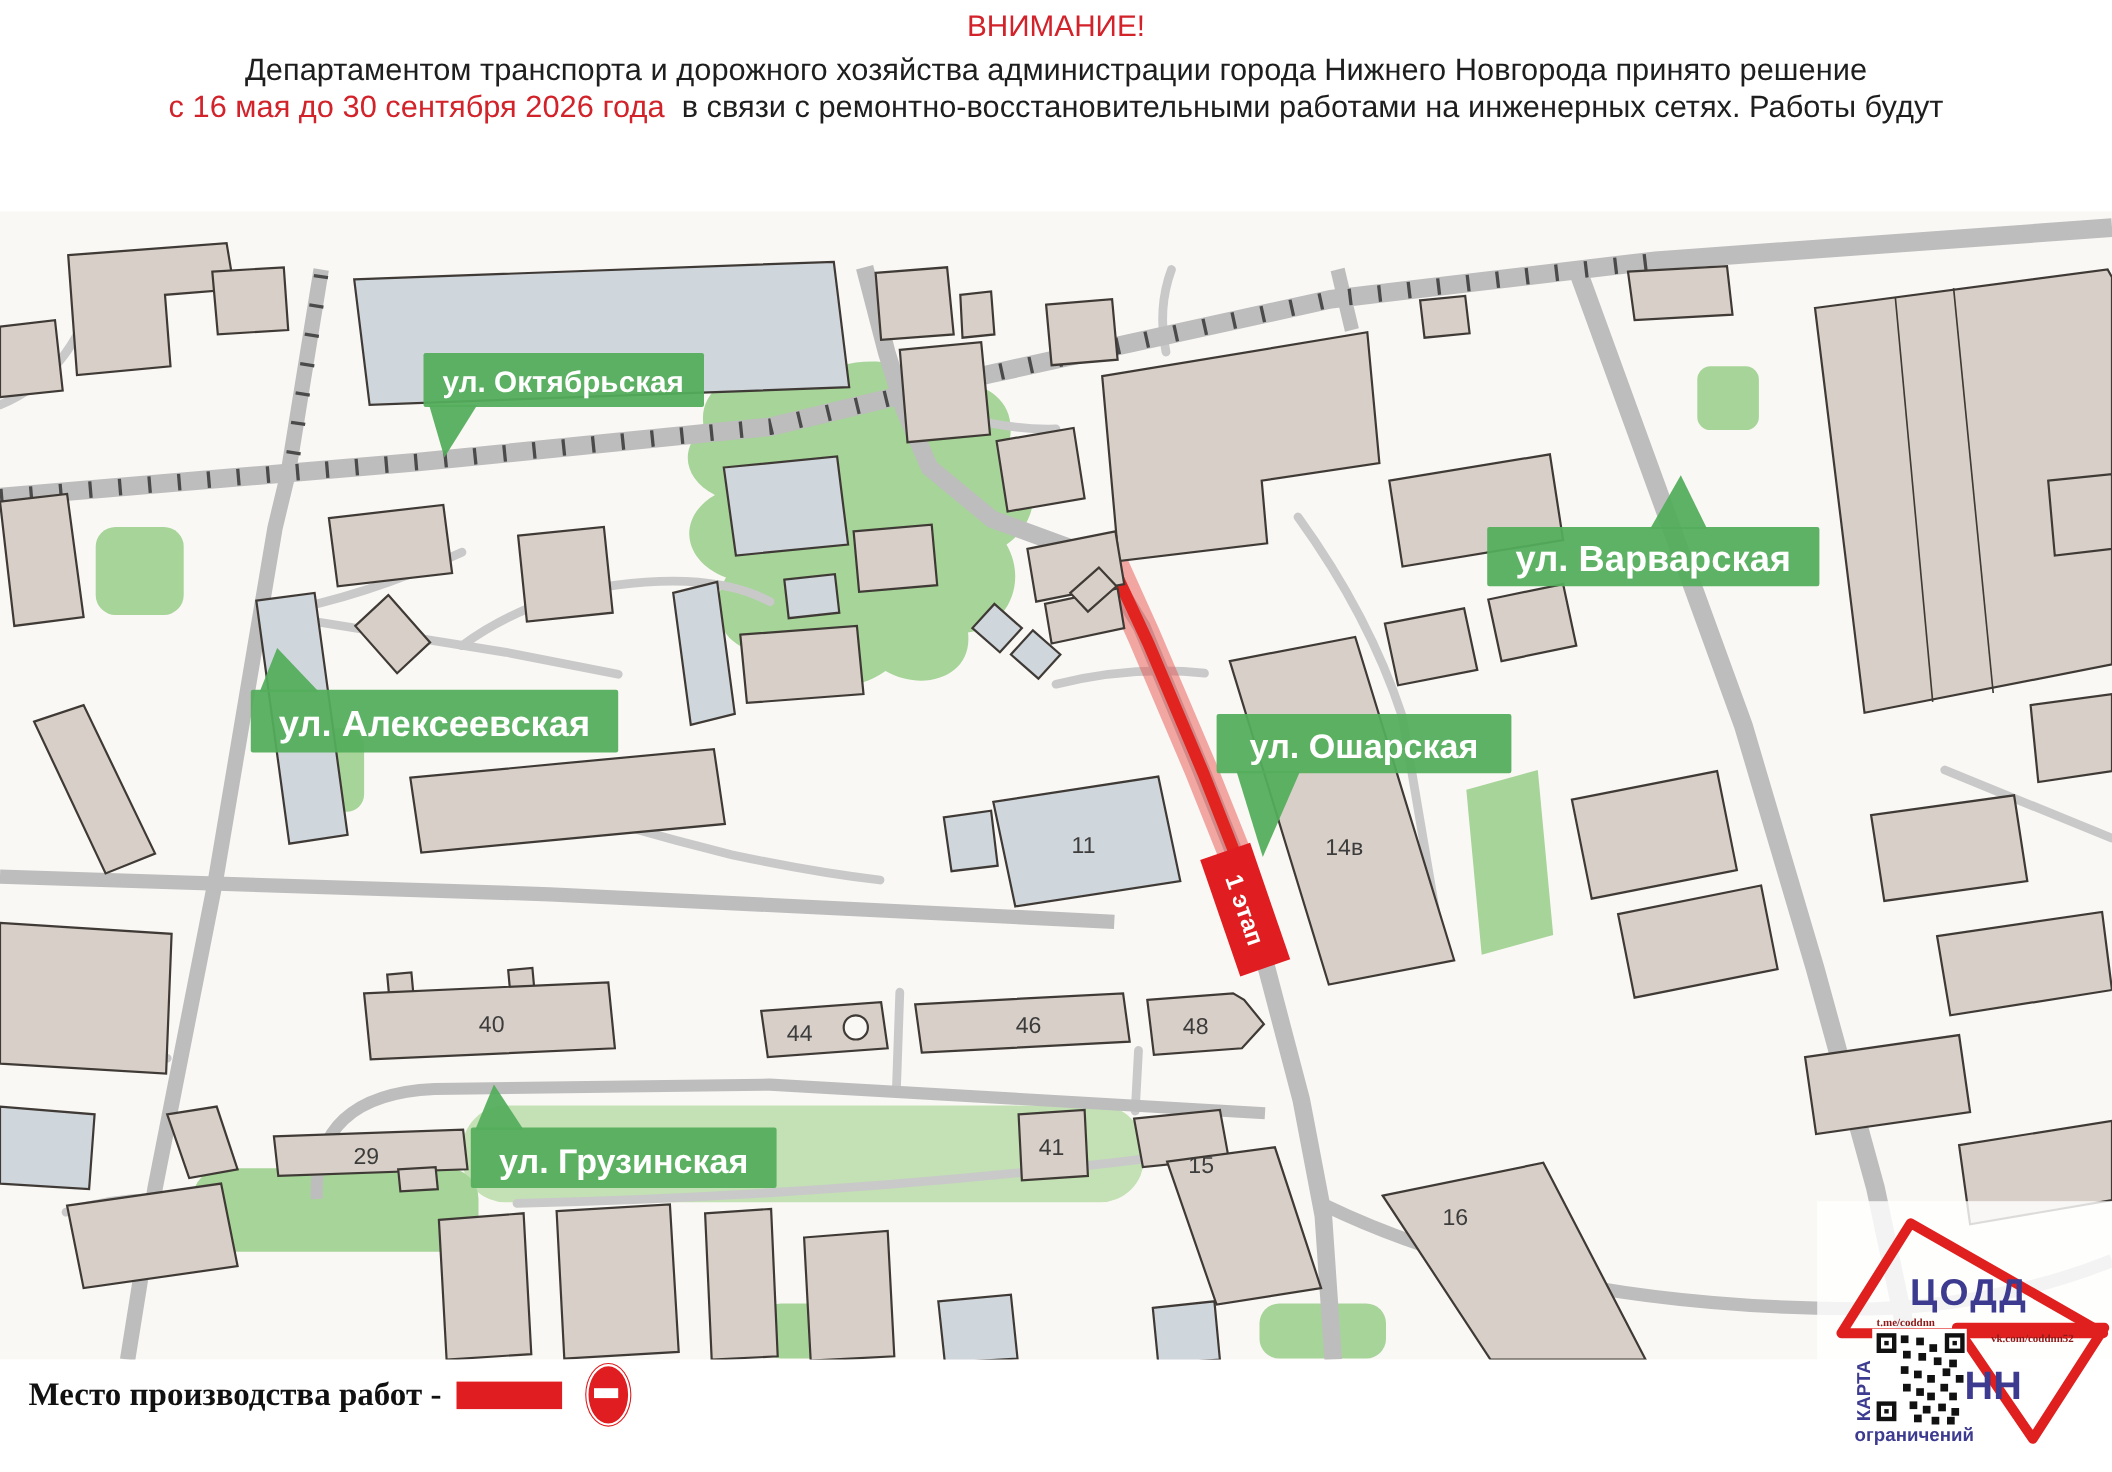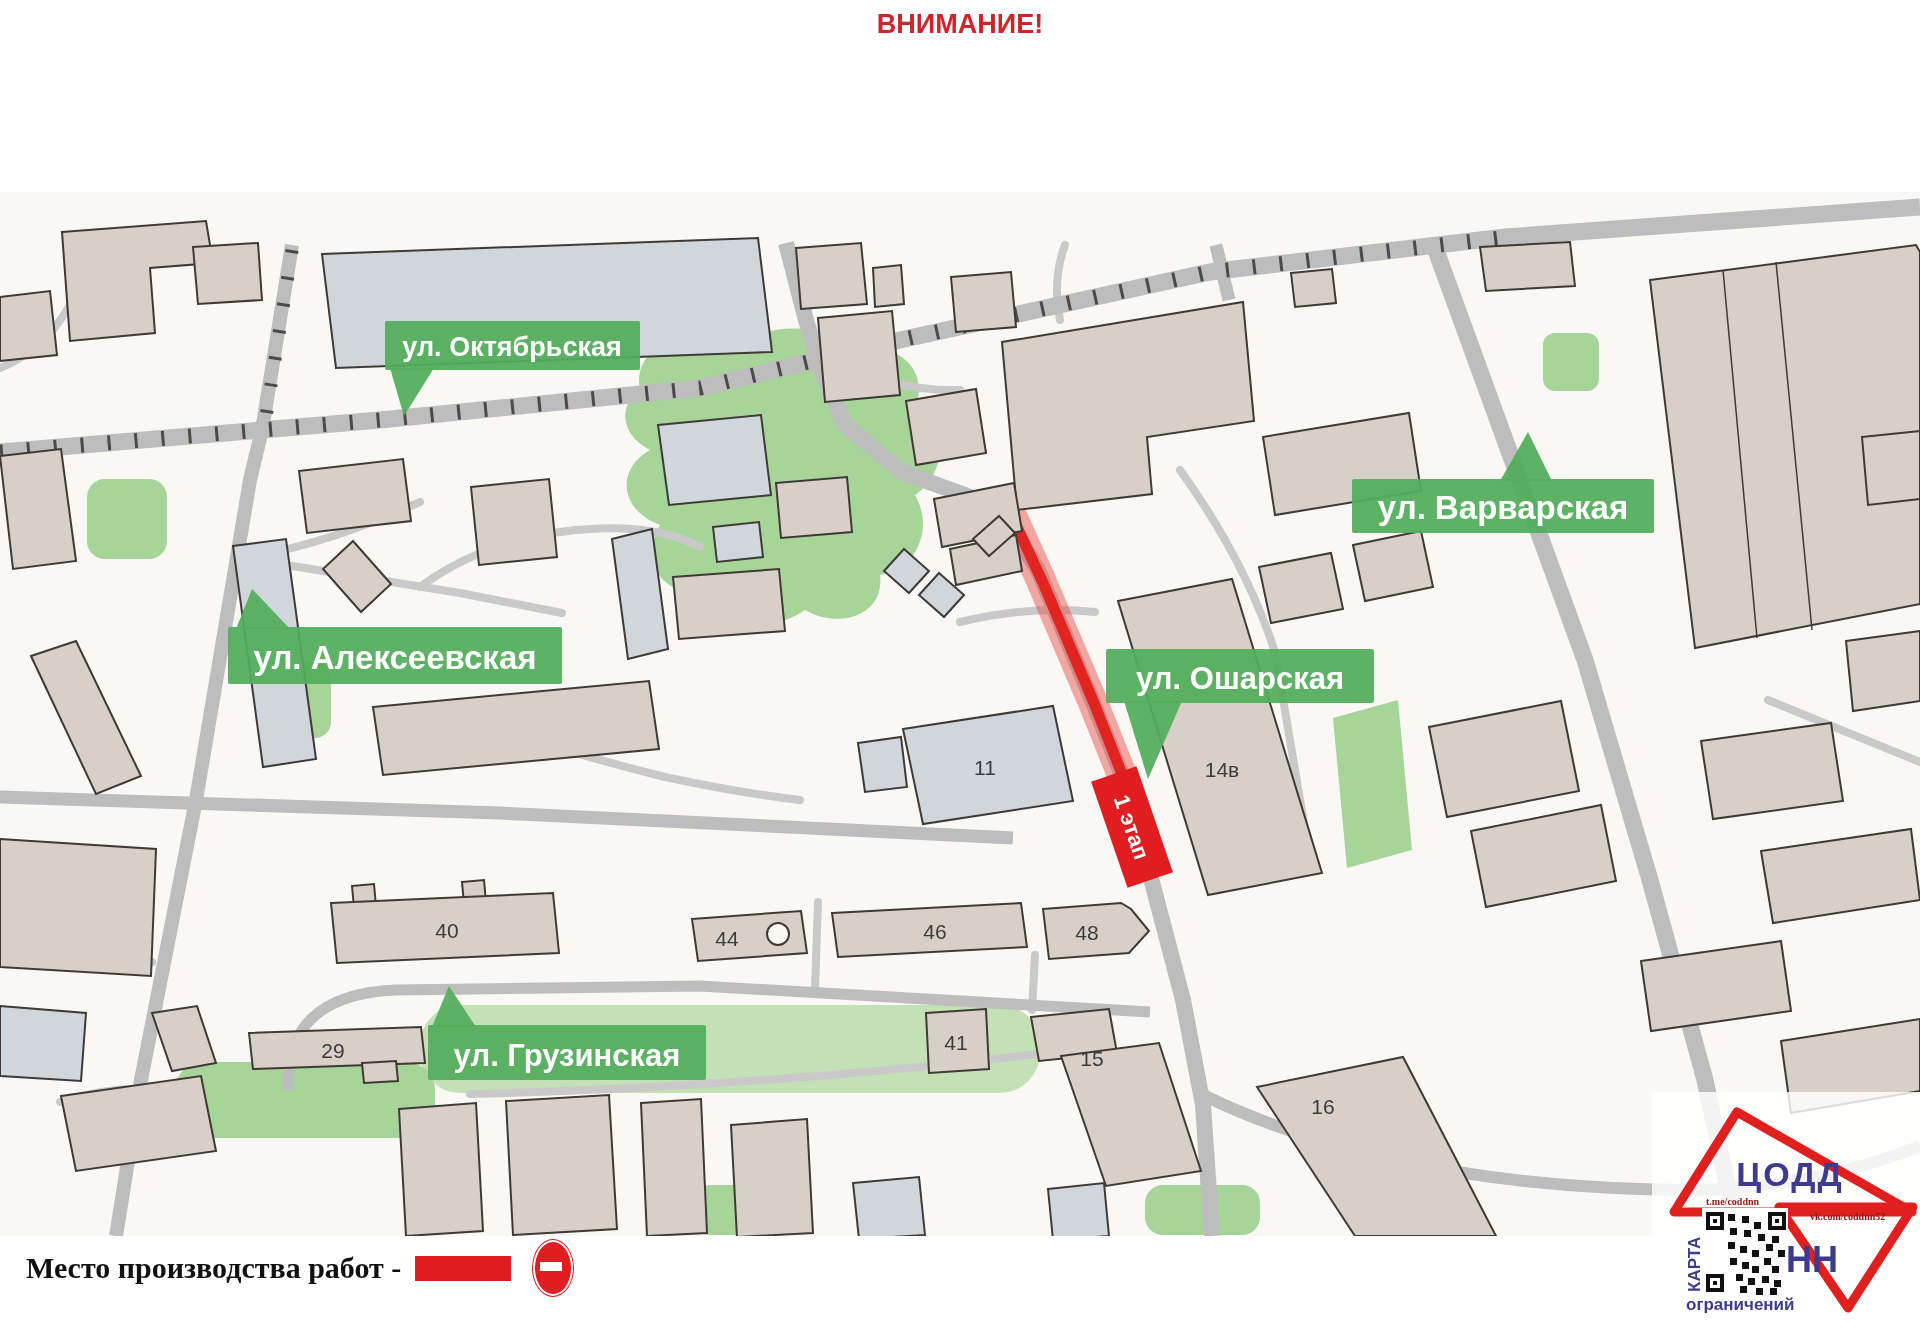--- a/index.html
+++ b/index.html
@@ -1,20 +1,20 @@
 <!DOCTYPE html>
 <html><head>
 <meta charset="utf-8">
 <style>
   html,body{margin:0;padding:0;}
   body{width:1920px;height:1338px;position:relative;background:#ffffff;overflow:hidden;
        font-family:"Liberation Sans",sans-serif;}
   
   .hdr{position:absolute;top:8px;left:0;width:1920px;text-align:center;
-       font-weight:bold;font-size:28px;line-height:33px;color:#1e1e1e;z-index:30;}
+       font-weight:normal;font-size:28px;line-height:33px;color:#1e1e1e;z-index:30;}
   .hline{white-space:pre-wrap;}
   .attn{color:#d2232b;margin-bottom:6px;font-size:27px;}
   .red{color:#d2232b;}
   
   .mapwrap{position:absolute;top:192px;left:0;width:1920px;height:1044px;z-index:1;}
   .road{fill:none;stroke:#bdbdbd;stroke-linecap:butt;}
   .minor{fill:none;stroke:#c9c9c9;stroke-linecap:round;}
   .tick{fill:none;stroke:#4a4a4a;stroke-dasharray:3 24;}
   .b{fill:#d8d0c8;stroke:#3f3a35;stroke-width:2;}
   .c{fill:#cfd6dc;stroke:#3f3a35;stroke-width:2;}
@@ -33,20 +33,22 @@
                    box-shadow:0 0 0 1px #e01d20;}
   .legend .noentry .wb{position:absolute;left:5px;top:20px;width:22px;height:9px;background:#fff;}
   
   .logowrap{position:absolute;left:1630px;top:1080px;width:300px;height:250px;z-index:50;} 
 </style>
 </head>
 <body>
 
 <div class="hdr">
   <div class="attn hline">ВНИМАНИЕ!</div>
+  <div class="hline">Департаментом транспорта и дорожного хозяйства администрации города Нижнего Новгорода принято решение</div>
+  <div class="hline"><span class="red">с 16 мая до 30 сентября 2026 года</span><span>  в связи с ремонтно-восстановительными работами на инженерных сетях. Работы будут</span></div>
 </div>
 
 <div class="mapwrap">
 <svg width="1920" height="1044" viewBox="0 192 1920 1044" xmlns="http://www.w3.org/2000/svg">
 
   <rect x="0" y="192" width="1920" height="1044" fill="#faf8f5"></rect>
 
   <g>
     <path class="park" d="M640,390 C630,340 700,325 740,345 C770,320 830,325 850,350 C900,340 930,370 915,410 C950,430 945,475 915,495 C935,530 915,570 880,575 C885,615 840,630 805,610 C770,635 720,625 705,595 C660,595 640,560 660,525 C620,510 615,470 650,450 C620,435 618,405 640,390 Z"></path>
     <rect class="park" x="87" y="479" width="80" height="80" rx="18"></rect>

